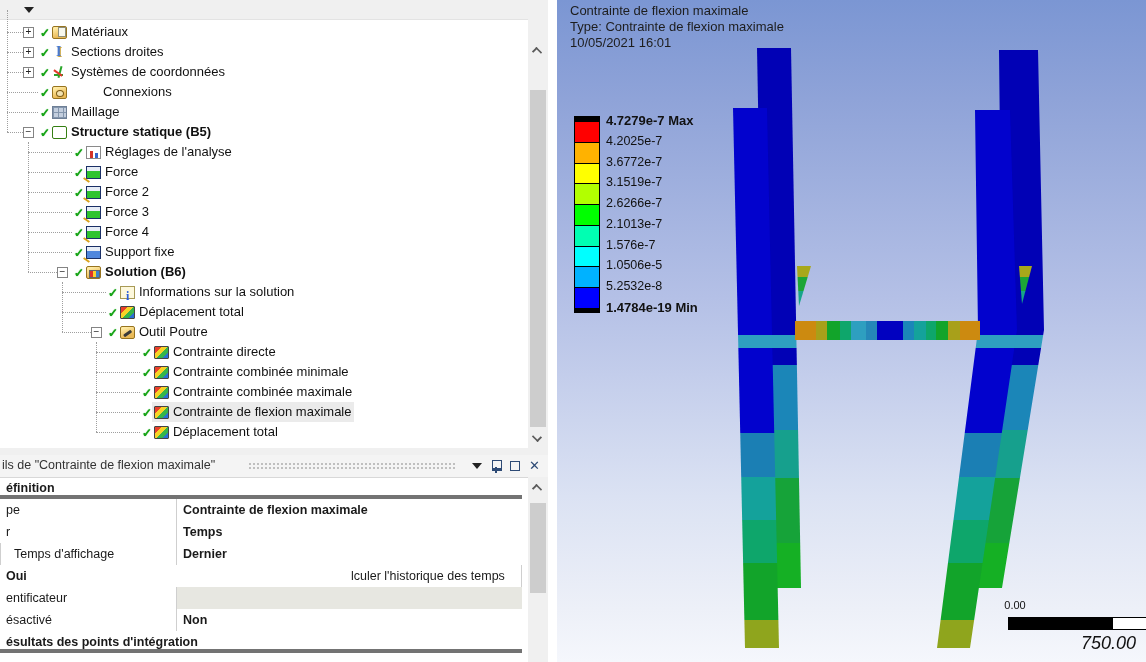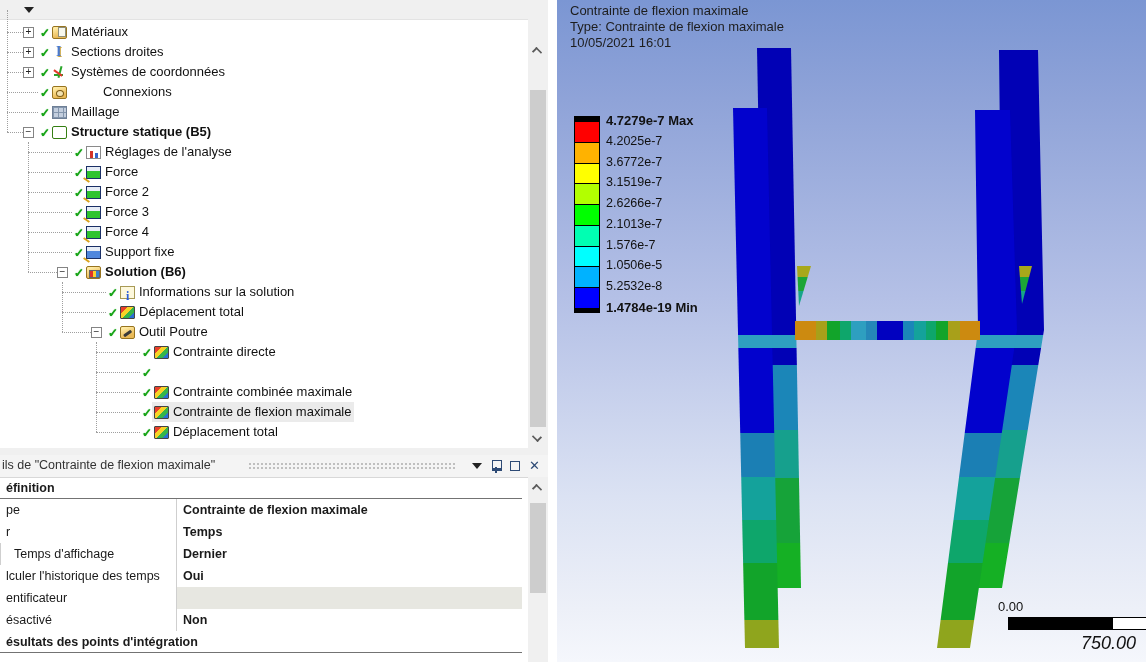--- a/index.html
+++ b/index.html
@@ -63,42 +63,42 @@
     background-image:radial-gradient(#bfbfbf 0.9px,transparent 1px);background-size:4px 4px;}
   #titlebar-icons{position:absolute;right:8px;top:3px;display:flex;align-items:center;gap:9px;height:16px;}
   .tb-ico{color:#2d4a75;font-size:13px;line-height:14px;cursor:default;}
   .tb-caret{width:0;height:0;border-left:5px solid transparent;border-right:5px solid transparent;border-top:6px solid #222;}
   .tb-pin{position:relative;width:10px;height:14px;}
   .tb-pin::before{content:"";position:absolute;left:1px;top:1px;width:8px;height:7px;border:1.6px solid #2d4a75;border-bottom-width:3px;}
   .tb-pin::after{content:"";position:absolute;left:4.4px;top:8px;width:1.6px;height:6px;background:#2d4a75;}
   .tb-max{width:10px;height:10px;border:1.6px solid #2d4a75;box-sizing:border-box;}
   
   #details-table{position:absolute;left:0;top:22px;width:522px;}
-  .dt-row{display:flex;height:22px;box-sizing:border-box;border-bottom:1px solid #737373;font-size:12.5px;}
+  .dt-row{display:flex;height:22px;box-sizing:border-box;border-bottom:4px solid #737373;font-size:12.5px;}
   .dt-row .cell{box-sizing:border-box;padding:3px 6px;white-space:nowrap;overflow:hidden;height:22px;line-height:16px;}
   .dt-label{width:177px;border-right:1px solid #cfcfcf;background:#fff;}
   .dt-label.indent{padding-left:14px;box-shadow:inset 7px 0 0 -6px #cfcfcf;}
   .dt-value{width:345px;background:#fff;font-weight:bold;}
   .dt-value.gray{background:#e7e7e1;}
   .dt-row.header .cell{width:522px;font-weight:bold;border-right:none;}
   
   #gutter{position:absolute;left:548px;top:0;width:9px;height:662px;background:#fff;}
   #viewport{position:absolute;left:557px;top:0;width:589px;height:662px;
     background:linear-gradient(180deg,#7b96d3 0%,#8fa3d8 15%,#b4c0e6 45%,#dbe2f3 75%,#edf0f8 92%,#f5f7fc 100%);}
   #model-svg{position:absolute;left:0;top:0;}
   #legend-text{position:absolute;left:13px;top:3px;line-height:16px;color:#1d1d1d;}
   #legend-bar{position:absolute;left:17px;top:116px;width:24px;border:1px solid #000;box-sizing:content-box;background:#000;}
   #legend-bar .cap{height:4px;background:#000;}
   #legend-bar .band{height:20.78px;border-top:1px solid #000;box-sizing:border-box;}
   .legend-label{position:absolute;left:49px;height:15px;font-size:12.5px;color:#111;white-space:nowrap;}
   .legend-label.bold{font-weight:bold;font-size:13px;}
   
   #ruler-black{position:absolute;left:451px;top:617px;width:104px;height:13px;background:#000;border:1px solid #000;box-sizing:border-box;}
   #ruler-white{position:absolute;left:555px;top:617px;width:34px;height:13px;background:#fff;border:1px solid #000;border-right:none;box-sizing:border-box;}
-  #ruler-start{position:absolute;left:441px;top:599px;width:34px;font-size:13px;color:#111;}
+  #ruler-start{position:absolute;left:441px;top:599px;width:34px;text-align:center;font-size:11px;color:#111;}
   #ruler-end{position:absolute;left:524px;top:633px;font-size:18px;color:#111;font-style:italic;}
 </style>
 </head>
 <body>
 
 <div id="app">
 
   <div id="left-panel">
     <div id="tree-toolbar">
       <span class="caret-down"></span>
@@ -245,20 +245,24 @@
         <div class="tree-row" style="top: 342px;">
           <div class="stub" style="left: 96px; top: 10px; width: 44px;"></div>
           <span class="row-content" style="left: 152px;">
             <span class="ic ic-result"></span>
             <span class="tree-label">Contrainte directe</span>
           </span>
           <span class="chk" style="left: 142px;">✓</span>
         </div>
         <div class="tree-row" style="top: 362px;">
           <div class="stub" style="left: 96px; top: 10px; width: 44px;"></div>
+          <span class="row-content" style="left: 152px;">
+            <span class="ic ic-result"></span>
+            <span class="tree-label">Contrainte combinée minimale</span>
+          </span>
           <span class="chk" style="left: 142px;">✓</span>
         </div>
         <div class="tree-row" style="top: 382px;">
           <div class="stub" style="left: 96px; top: 10px; width: 44px;"></div>
           <span class="row-content" style="left: 152px;">
             <span class="ic ic-result"></span>
             <span class="tree-label">Contrainte combinée maximale</span>
           </span>
           <span class="chk" style="left: 142px;">✓</span>
         </div>
@@ -309,22 +313,22 @@
           </div>
           <div class="dt-row">
             <div class="cell dt-label">r</div>
             <div class="cell dt-value">Temps</div>
           </div>
           <div class="dt-row">
             <div class="cell dt-label indent">Temps d'affichage</div>
             <div class="cell dt-value">Dernier</div>
           </div>
           <div class="dt-row">
+            <div class="cell dt-value">Oui</div>
             <div class="cell dt-label">lculer l'historique des temps</div>
-            <div class="cell dt-value">Oui</div>
           </div>
           <div class="dt-row">
             <div class="cell dt-label">entificateur</div>
             <div class="cell dt-value gray"></div>
           </div>
           <div class="dt-row">
             <div class="cell dt-label">ésactivé</div>
             <div class="cell dt-value">Non</div>
           </div>
           <div class="dt-row header">

